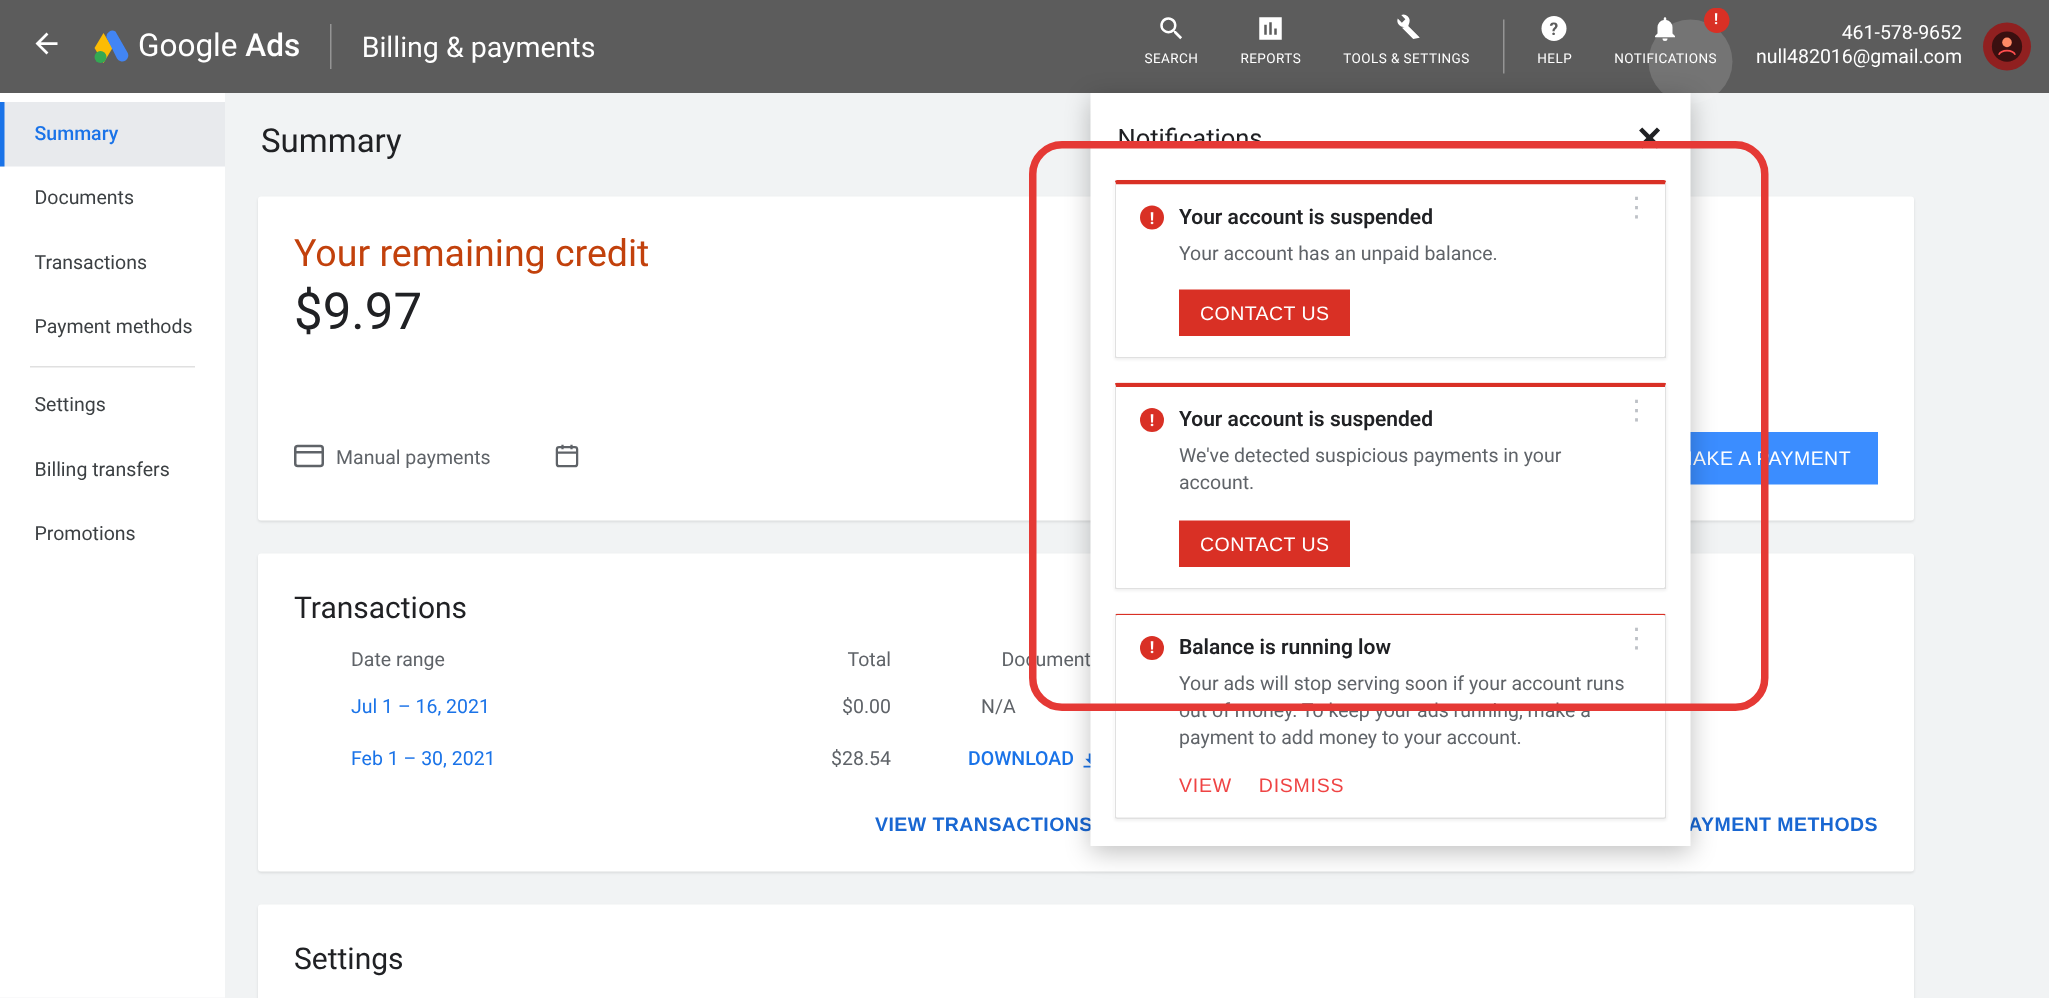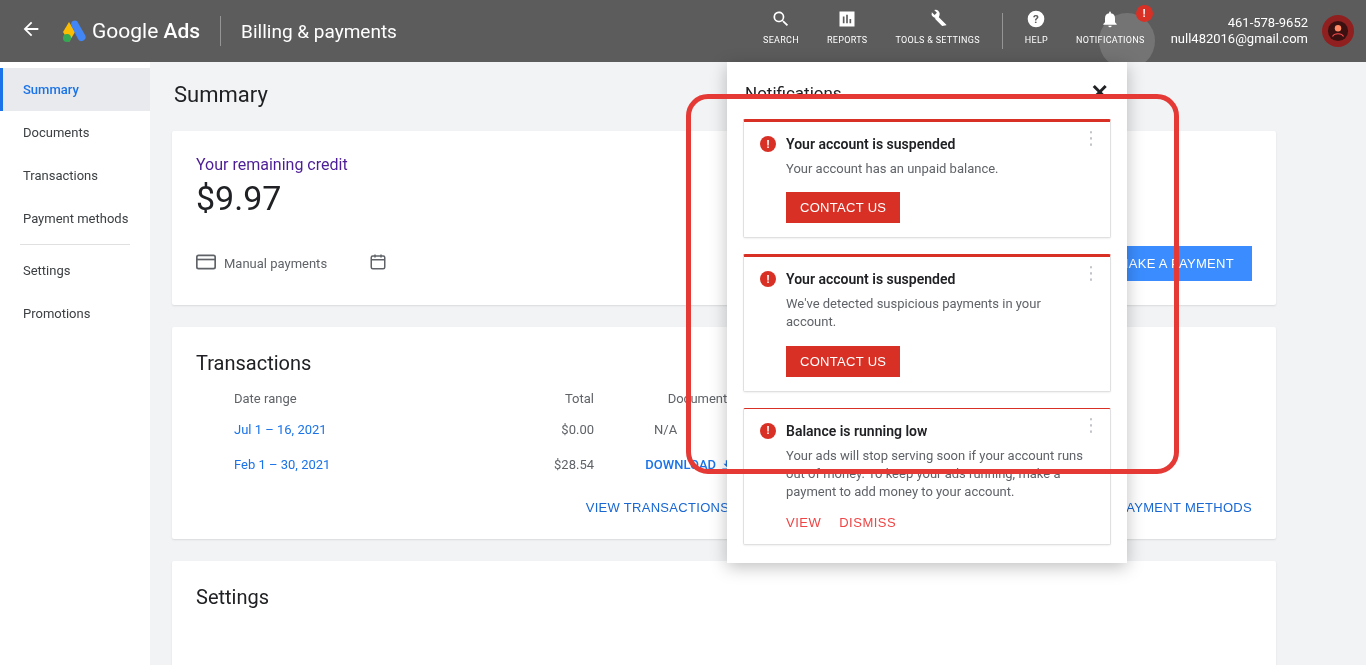--- a/index.html
+++ b/index.html
@@ -89,22 +89,22 @@
   }
   .main {
     flex: 1; padding: 20px 90px 20px 22px; overflow: auto;
     background: #f1f3f4;
   }
   .page-title { font-size: 22px; color: #202124; margin-bottom: 24px; margin-left: 2px;}
   .card {
     background: #fff; border-radius: 2px; box-shadow: 0 1px 2px rgba(0,0,0,.1);
     padding: 24px; margin-bottom: 22px;
   }
-  .credit-label { font-size: 16px; color: #4c1d95; margin-bottom: 4px;}
-  .credit-amount { font-size: 34px; color: #202124; margin-bottom: 28px;}
+  .credit-label { font-size: 25px; color: #c2410c; margin-bottom: 4px;}
+  .credit-amount { font-size: 34px; color: #202124; margin-bottom: 60px;}
   .credit-row {
     display: flex; align-items: center; justify-content: space-between;
     color: #5f6368; font-size: 13px;
   }
   .credit-left { display: flex; align-items: center; gap: 12px;}
   .credit-left .grp{ display:flex; align-items:center; gap:8px;}
   .btn-primary, .btn-secondary {
     display: inline-block; padding: 10px 18px; font-size: 13px; font-weight: 500;
     letter-spacing: .3px; cursor: pointer; border: none;
   }
@@ -115,21 +115,21 @@
   .tx-row {
     display: flex; font-size: 13px; color: #5f6368; margin-left: 38px;
   }
   .tx-col1 { flex: 0 0 280px; }
   .tx-col2 { flex: 0 0 80px; text-align: right;}
   .tx-col3 { flex: 0 0 120px; text-align: right; margin-left: 20px;}
   .tx-body .tx-row { padding: 10px 0;}
   .tx-body .tx-col1 a { color: #1a73e8; text-decoration:none; }
   .tx-body .dl { color: #1a73e8; font-weight:500; display:inline-flex; align-items:center; gap:4px; cursor:pointer;}
   .card-footer { display:flex; justify-content:flex-end; margin-top:18px; gap:20px;}
-  .link-btn { color:#1967d2; font-weight:400; font-size:13px; letter-spacing:.3px; cursor:pointer; border:none; background:none;}
+  .link-btn { color:#1967d2; font-weight:700; font-size:13px; letter-spacing:.3px; cursor:pointer; border:none; background:none;}
   .settings-title { font-size: 20px; color: #202124;}
 
   
   .notif-panel {
     position: absolute; top: 62px; left: 727px;
     width: 400px; background: #fff;
     box-shadow: 0 4px 16px rgba(0,0,0,.25);
     z-index: 50;
   }
   .notif-head {
@@ -246,20 +246,21 @@
 </div>
 
 <div class="content">
   <div class="sidebar">
     <div class="side-item active">Summary</div>
     <div class="side-item">Documents</div>
     <div class="side-item">Transactions</div>
     <div class="side-item">Payment methods</div>
     <div class="side-sep"></div>
     <div class="side-item">Settings</div>
+    <div class="side-item">Billing transfers</div>
     <div class="side-item">Promotions</div>
   </div>
 
   <div class="main">
     <div class="page-title">Summary</div>
 
     <div class="card">
       <div class="credit-label">Your remaining credit</div>
       <div class="credit-amount">$9.97</div>
       <div class="credit-row">

